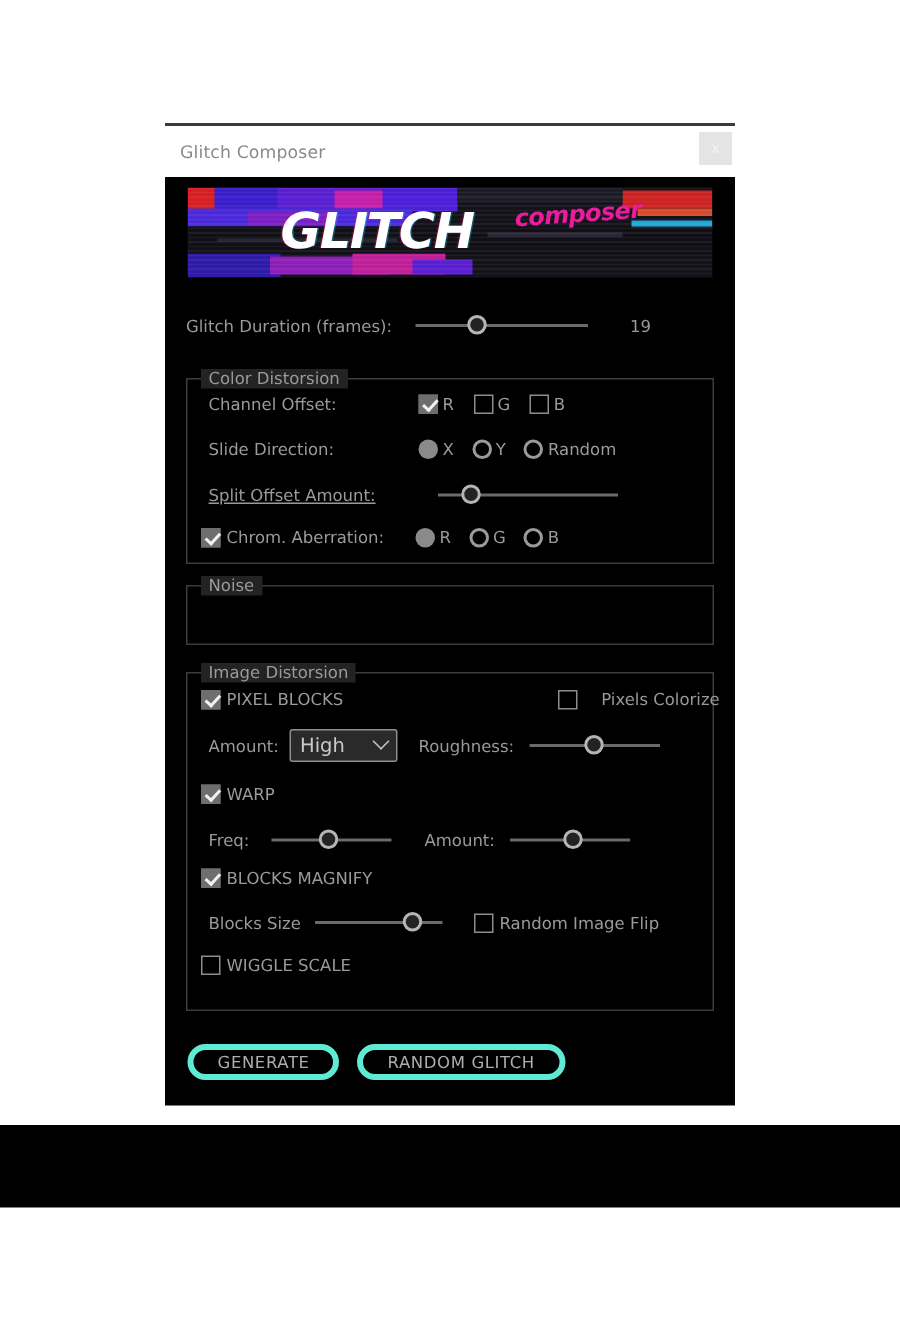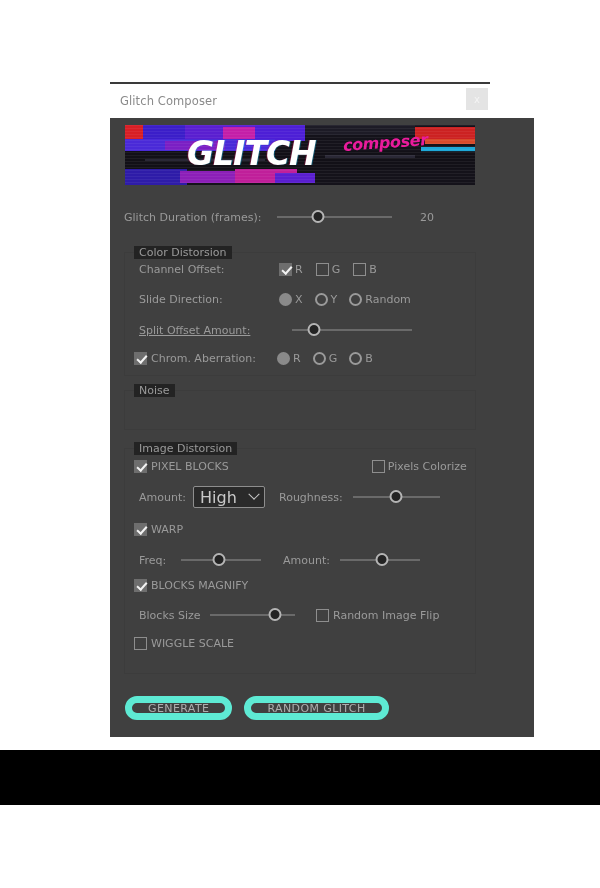--- a/index.html
+++ b/index.html
@@ -30,22 +30,21 @@
     width:22px; height:22px;
     background:#e4e4e4;
     color:#f4f4f4; font-size:10px;
     display:flex; align-items:center; justify-content:center;
     cursor:pointer;
   }
 
   #body-area{
     position:absolute; left:110px; top:118px;
     width:380px; height:619px;
-    background:#404040;
-    padding-left:44px;
+    background:#000000;
   }
 
   
   #banner{
     position:absolute; left:15px; top:7px;
     width:350px; height:60px;
     background:#0d0c12;
     overflow:hidden;
   }
   .bn-layer{position:absolute;top:0;left:0;width:100%;height:100%;}
@@ -123,30 +122,30 @@
   }
 
   
   .sel{
     width:72px;height:22px;box-sizing:border-box;
     background:#2a2a2a;border:1px solid #8e8e8e;
     border-radius:2px;
     display:flex;align-items:center;
     padding:0 6px; cursor:pointer;
   }
-  .sel .sel-val{font-size:16px;color:#c9c9c9;flex:1;}
+  .sel .sel-val{font-size:13px;color:#c9c9c9;flex:1;}
   .sel .chev{
     width:7px;height:7px;border:solid #c9c9c9;border-width:0 1.5px 1.5px 0;
     transform:rotate(45deg) translate(-2px,-2px);
   }
 
   
   .pill{
     height:24px; box-sizing:border-box;
-    border:7px solid #5eead4; border-radius:12px;
+    border:4px solid #5eead4; border-radius:12px;
     background:transparent;
     display:flex;align-items:center;justify-content:center;
     padding:0 16px;
     font-size:11px;color:#adadad;letter-spacing:.4px;
     cursor:pointer; white-space:nowrap;
   }
 
   
   #black-band{
     position:absolute; left:0; top:750px;
@@ -191,21 +190,21 @@
     <div id="banner-title">GLITCH</div>
     <div id="banner-sub">composer</div>
   </div>
 
   <div class="row" style="position:absolute;left:14px;top:92px;width:352px;">
     <div class="lbl" style="width:140px;">Glitch Duration (frames):</div>
     <div class="slider" id="sl-duration" style="width:115px;margin-left:13px;">
       <div class="track"></div>
         <div class="knob" style="left: 36%;"></div>
     </div>
-    <div class="lbl" style="margin-left:28px;">20</div>
+    <div class="lbl" style="margin-left:28px;">19</div>
   </div>
 
   <div class="group" style="left:14px;top:134px;width:352px;height:124px;">
     <div class="group-legend">Color Distorsion</div>
 
     <div class="row" style="position:absolute;left:14px;top:10px;width:330px;">
       <div class="lbl" style="width:140px;">Channel Offset:</div>
       <div class="cb on"></div>
       <div class="lbl" style="margin-left:3px;">R</div>
       <div class="cb" style="margin-left:13px;"></div>
@@ -248,21 +247,21 @@
     <div class="group-legend">Noise</div>
   </div>
 
   <div class="group" style="left:14px;top:330px;width:352px;height:226px;">
     <div class="group-legend">Image Distorsion</div>
 
     <div class="row" style="position:absolute;left:9px;top:11px;width:335px;">
       <div class="cb on"></div>
       <div class="lbl" style="margin-left:4px;">PIXEL BLOCKS</div>
       <div class="cb" style="margin-left:143px;"></div>
-      <div class="lbl" style="margin-left:3px;">Pixels Colorize</div>
+      <div class="lbl" style="margin-left:16px;">Pixels Colorize</div>
     </div>
 
     <div class="row" style="position:absolute;left:14px;top:37px;width:330px;">
       <div class="lbl" style="width:54px;">Amount:</div>
       <div class="sel">
         <div class="sel-val">High</div>
         <div class="chev"></div>
       </div>
       <div class="lbl" style="margin-left:14px;">Roughness:</div>
       <div class="slider" id="sl-rough" style="width:87px;margin-left:10px;">

